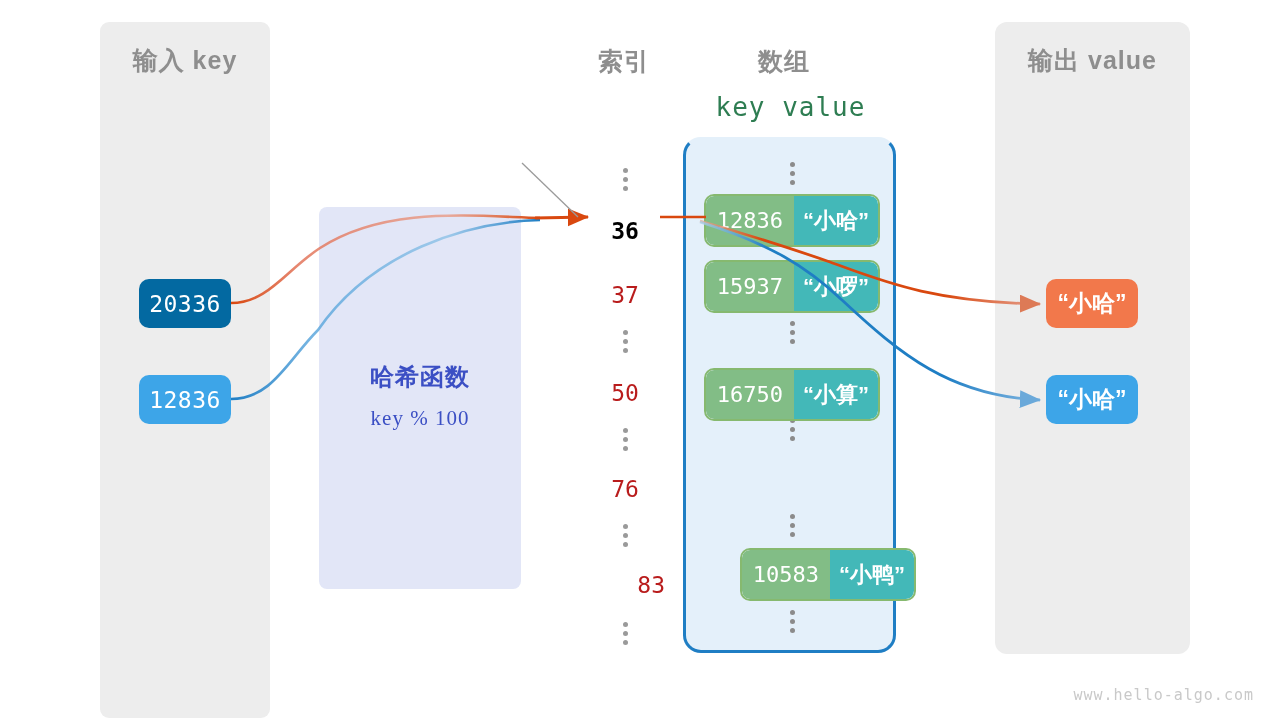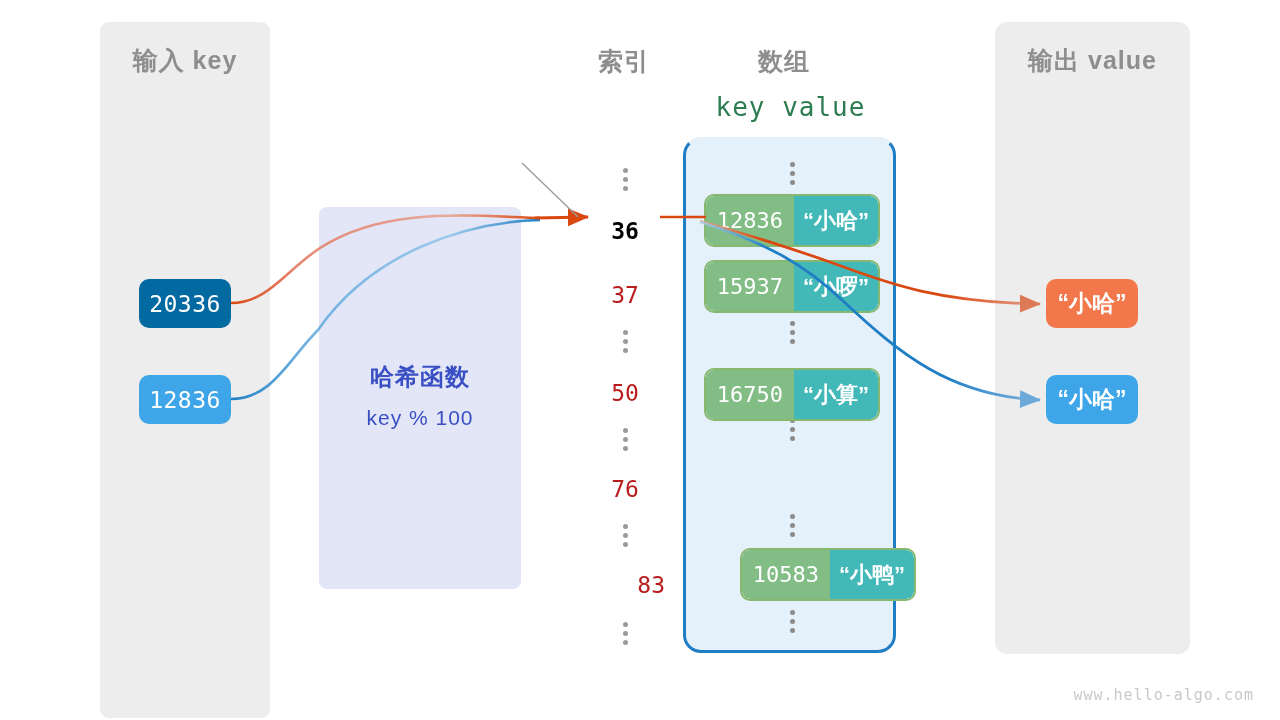--- a/index.html
+++ b/index.html
@@ -70,21 +70,21 @@
     text-align: center;
     font-size: 24px;
     font-weight: bold;
     color: #3b4fc4;
     letter-spacing: 1px;
   }
   #hash-expr {
     position: absolute;
     left: 0; right: 0; top: 199px;
     text-align: center;
-    font-family: Liberation Sans, sans-serif;
+    font-family: Liberation Serif, serif;
     font-size: 21px;
     color: #3b4fc4;
     letter-spacing: 1px;
   }
 
   
   .pill {
     position: absolute;
     display: flex; align-items: center; justify-content: center;
     border-radius: 10px;

